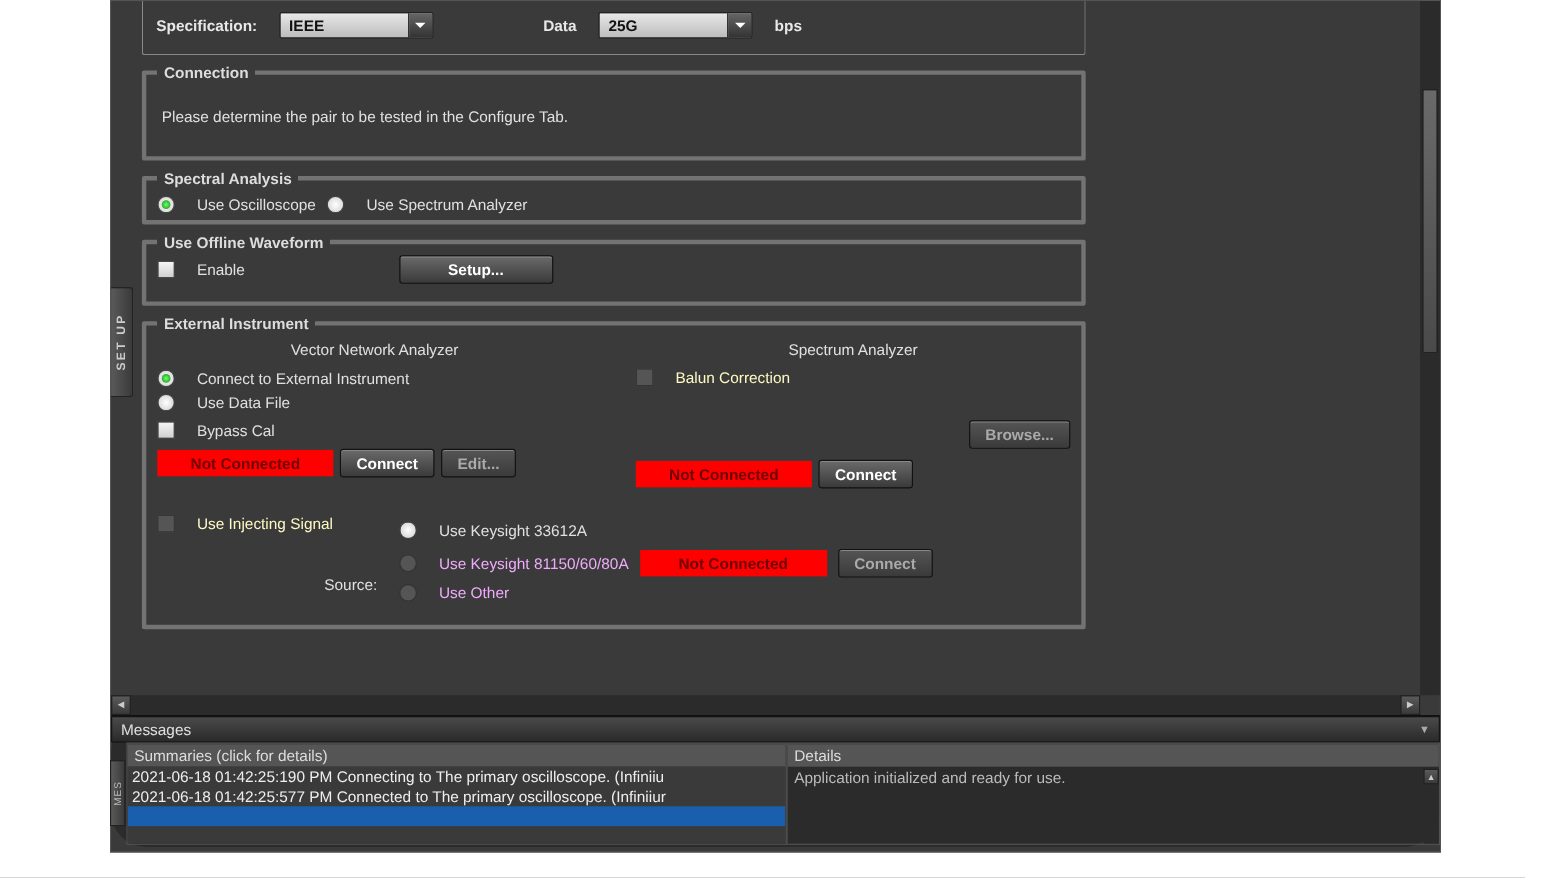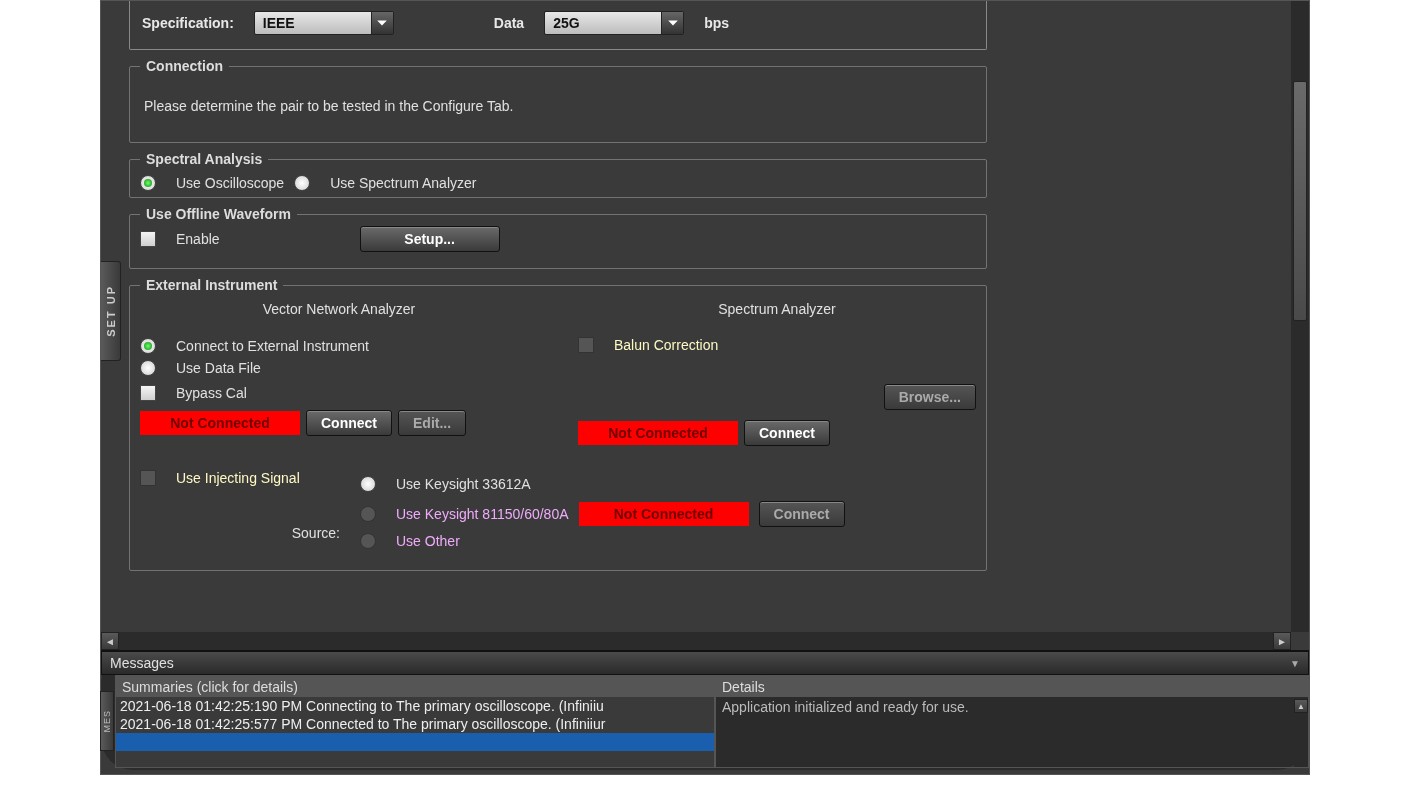--- a/index.html
+++ b/index.html
@@ -76,21 +76,21 @@
     font-weight: bold;
   }
 
   .content {
     position: absolute;
     left: 22px; top: 0;
     width: 870px;
   }
 
   fieldset.group {
-    border: 1px solid #737373;
+    border: 4px solid #737373;
     border-radius: 2px;
     margin: 8px 6px;
     padding: 8px 10px 12px 10px;
     position: relative;
   }
   fieldset.group > legend {
     padding: 0 6px;
     color: #ddd;
     font-weight: bold;
     font-size: 14px;
@@ -192,21 +192,21 @@
   }
 
   .ext-cols {
     display:flex;
     gap: 40px;
   }
   .ext-col { flex:1; }
   .ext-col h4 {
     text-align:center;
     font-size:14px;
-    margin-bottom:20px;
+    margin-bottom:9px;
   }
   .sub { margin:6px 0 }
 
   
   .messages-panel {
     position: relative;
     background:#2b2b2b;
     height: 119px;
     border-radius: 32px;
   }

